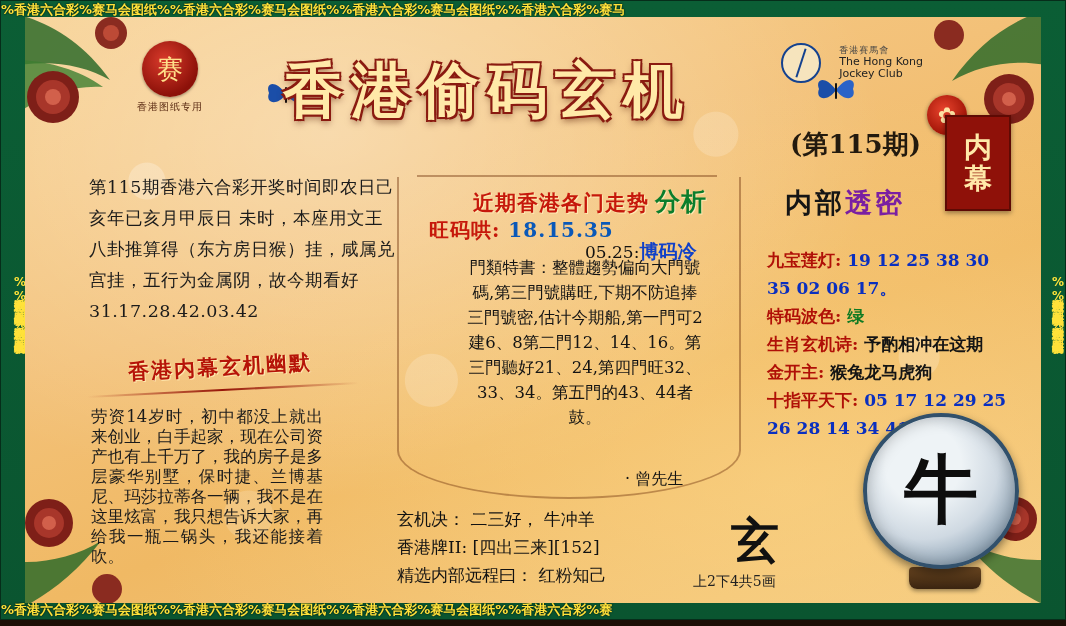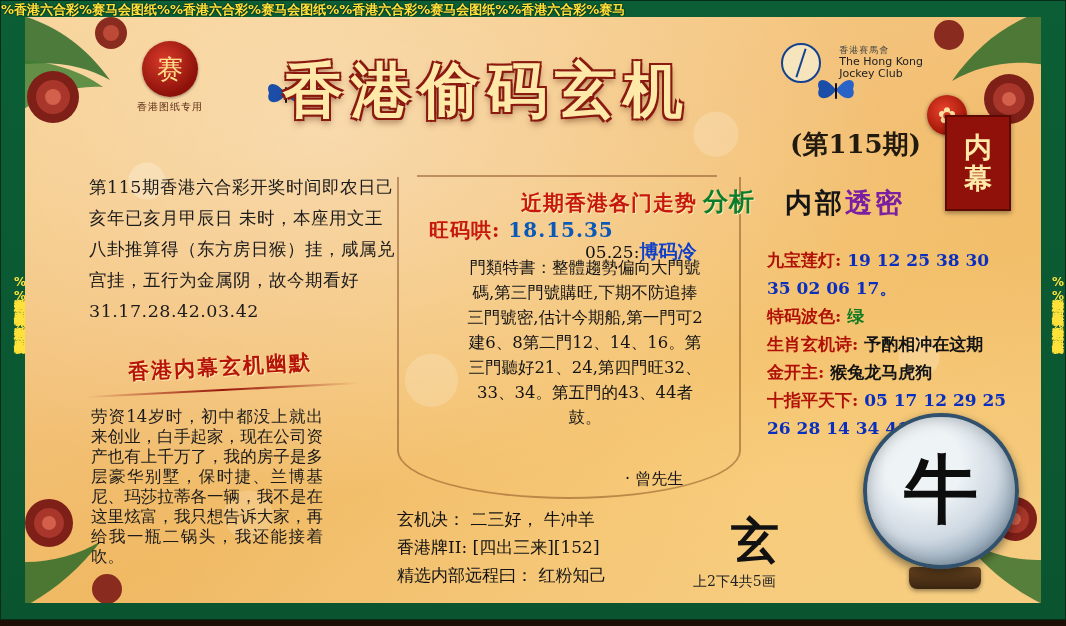--- a/index.html
+++ b/index.html
@@ -259,21 +259,21 @@
     color: #1b1b1b;
     text-align: justify;
   }
 
   
   .center-head {
     position: absolute;
     left: 400px;
     top: 168px;
     width: 330px;
-    text-align: right;
+    text-align: center;
   }
   .center-head .ch1 {
     font-family: "DejaVu Serif", serif;
     font-size: 21px;
     font-weight: bold;
     color: #c6180b;
     letter-spacing: 1px;
     text-shadow: 1px 1px 0 #ffeab4;
   }
   .center-head .ch2 {
@@ -441,20 +441,21 @@
     box-shadow: 0 2px 4px rgba(0,0,0,.4);
   }
 </style>
 </head>
 <body>
 
 <div class="page">
   <div class="frame">
 
     <div class="marquee top">%香港六合彩%赛马会图纸%%香港六合彩%赛马会图纸%%香港六合彩%赛马会图纸%%香港六合彩%赛马</div>
+    <div class="marquee bottom">%香港六合彩%赛马会图纸%%香港六合彩%赛马会图纸%%香港六合彩%赛马会图纸%%香港六合彩%赛</div>
     <div class="side left">%香港六合彩%赛马会图纸%香港六合彩%赛马会图纸%</div>
     <div class="side right">%香港六合彩%赛马会图纸%香港六合彩%赛马会图纸%</div>
 
     <div class="poster">
 
       <svg class="flower tl" viewBox="0 0 150 150">
         <path d="M5 10 C40 20 70 40 95 75 C70 60 35 55 5 60 Z" fill="#2f6b2a" opacity=".85"></path>
         <path d="M0 55 C25 55 60 62 88 82 C55 80 25 92 0 110 Z" fill="#3d7e31" opacity=".8"></path>
         <circle cx="38" cy="92" r="26" fill="#7e1f18"></circle>
         <circle cx="38" cy="92" r="17" fill="#a8362a"></circle>

